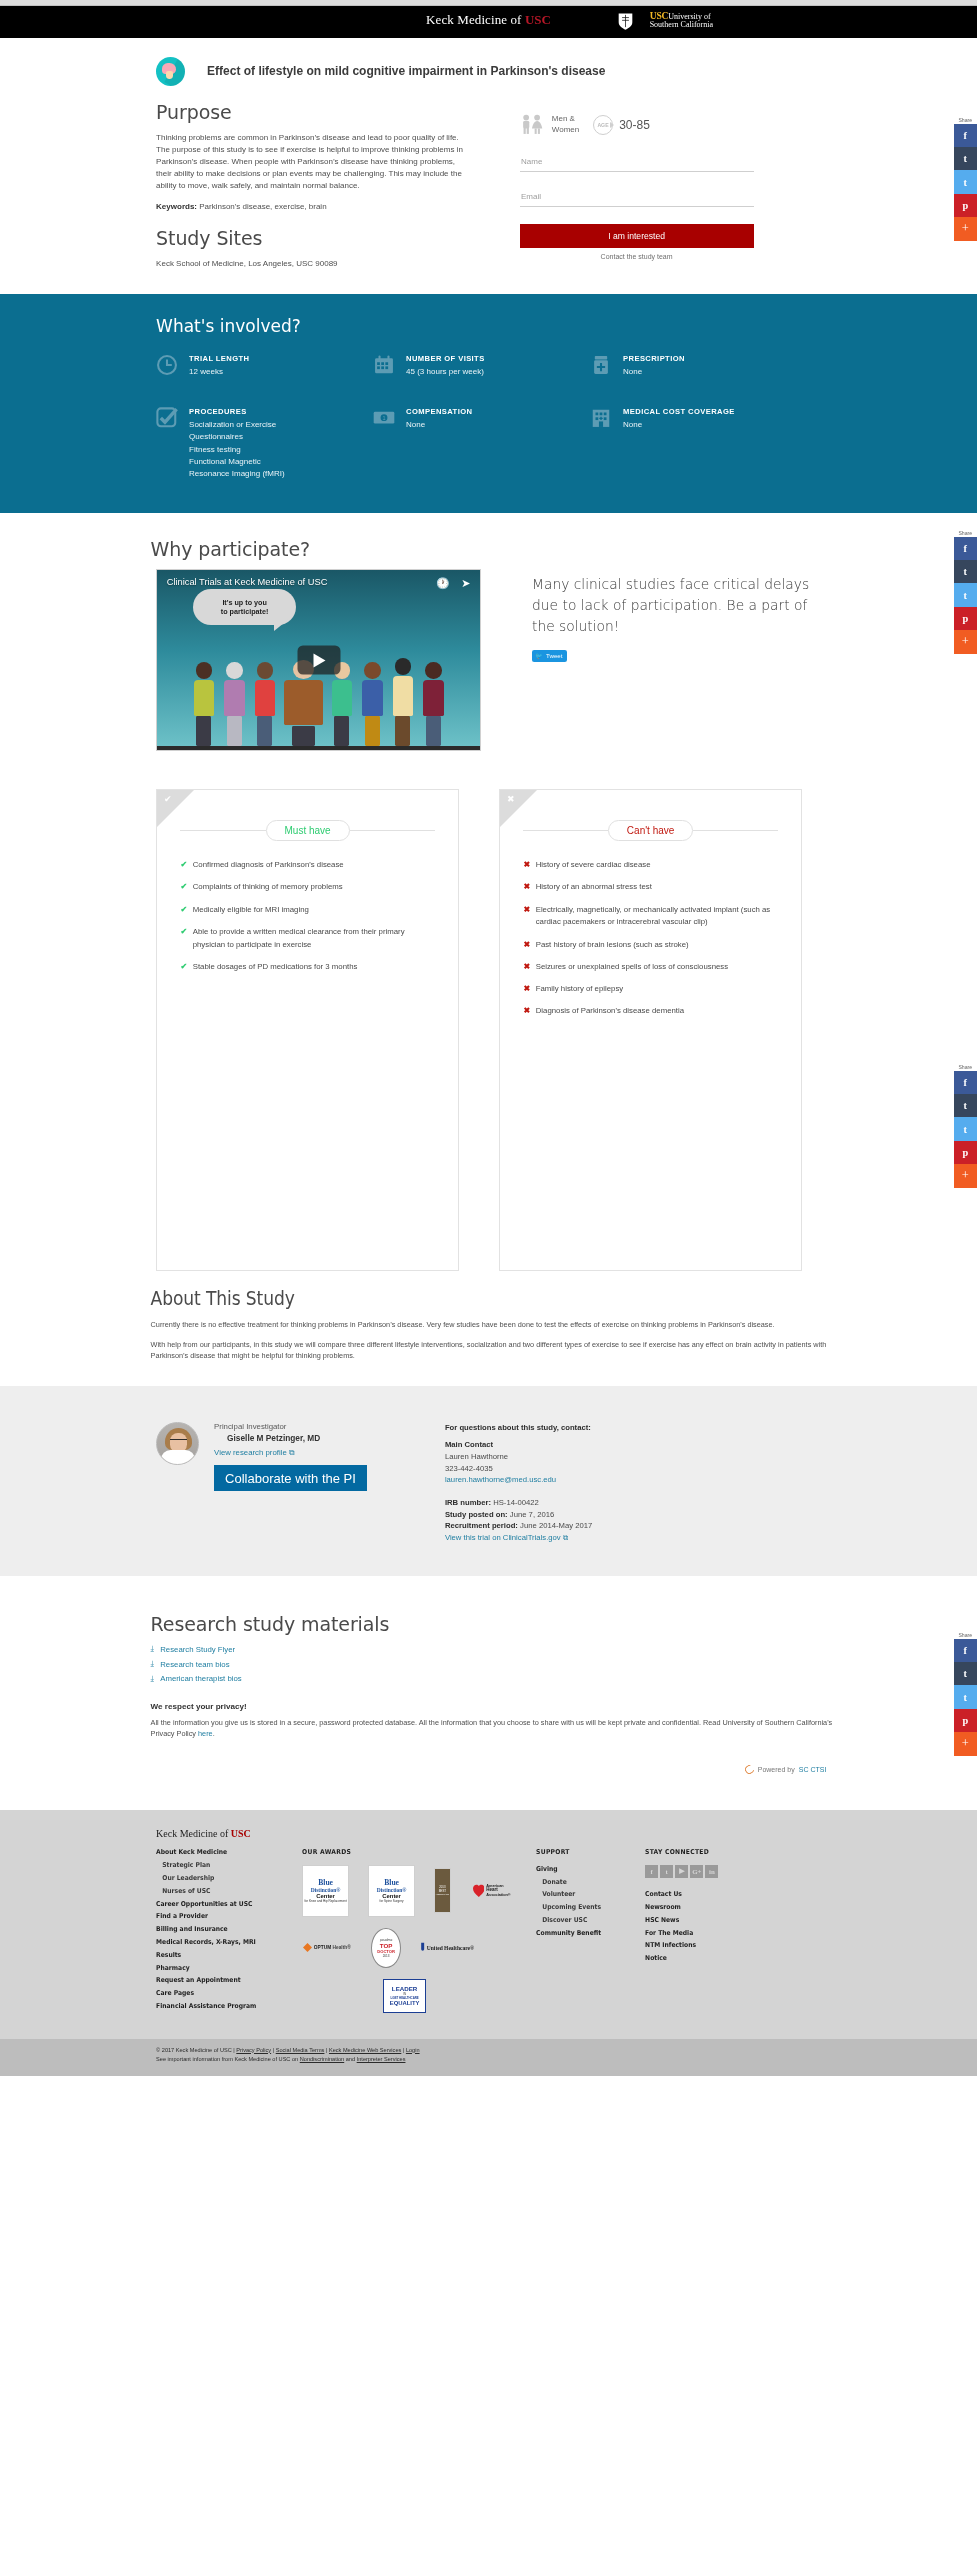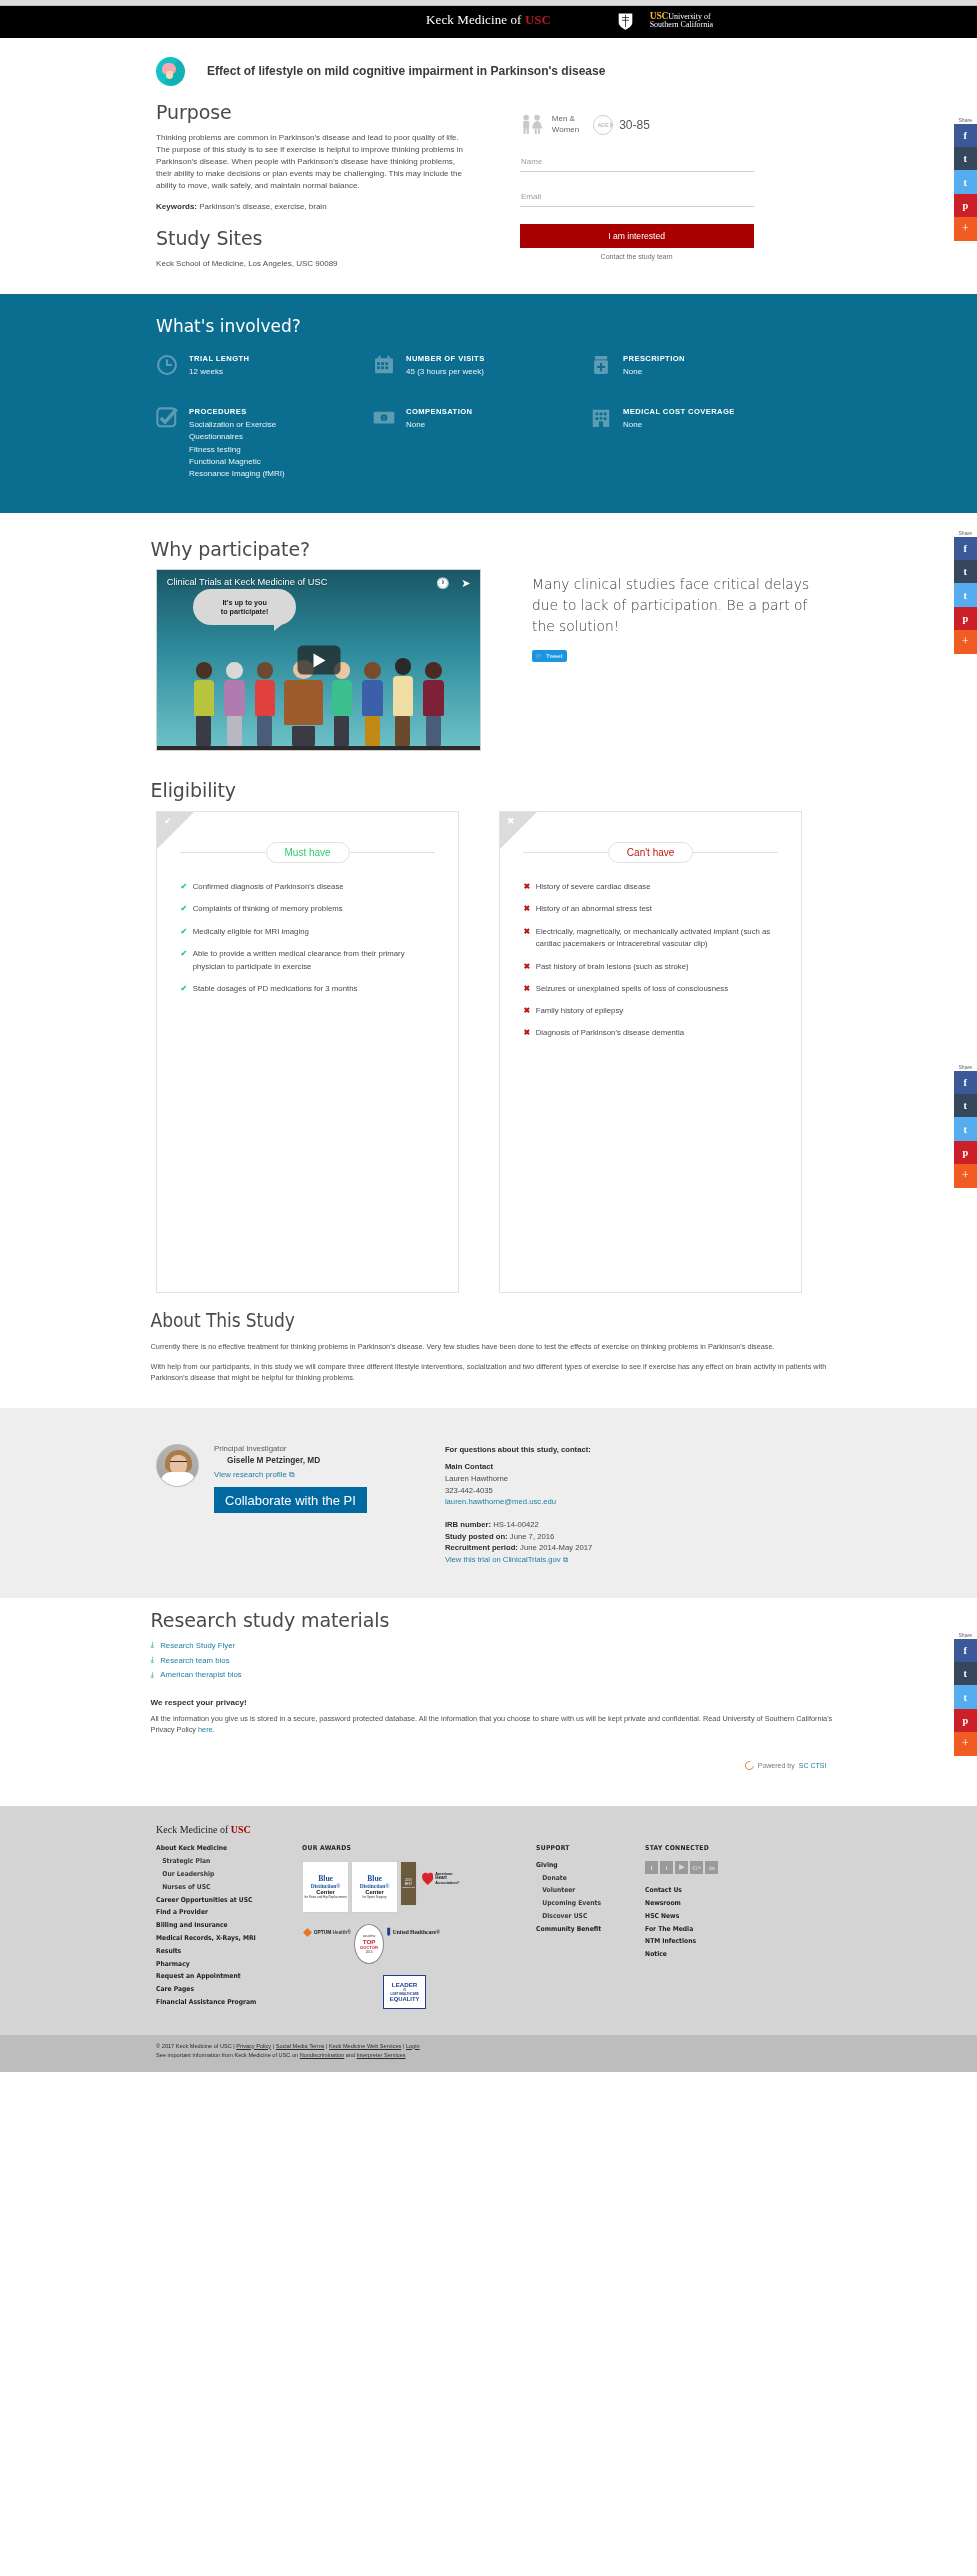--- a/index.html
+++ b/index.html
@@ -146,42 +146,42 @@
   .ti-role { font-size:7.8px; color:#5a5a5a; margin-bottom:2.1px;}
   .ti-name { font-size:8.3px; font-weight:bold; color:#333; margin-bottom:2.1px;margin-left:13px;}
   .ti-link { font-size:7.8px; color:#1f7ea1; text-decoration:none;}
   .btn-teal { display:inline-block; margin-top:7px; background:#0369a1; color:#fff; font-size:13px; padding:5.5px 11px; text-decoration:none;}
   .contact-col { margin-left:78px; font-size:7.7px; color:#4a4a4a; line-height:11.7px;}
   .contact-col b { color:#2e2e2e; }
   .contact-col a { color:#1f7ea1; text-decoration:none;}
   .meta { margin-top:11px; font-size:7.7px; line-height:11.7px;}
 
   
-  .materials { padding-top:11px; padding-bottom:20.7px;}
+  .materials { padding-top:37px; padding-bottom:20.7px;}
   .mat-link { display:flex; align-items:center; gap:6.2px; font-size:7.8px; color:#1f7ea1; text-decoration:none; margin-bottom:4.8px;}
   .priv-h { font-size:8.1px; font-weight:bold; color:#333; margin:18px 0 6.2px 0;}
   .priv-p { font-size:7.3px; line-height:11px; color:#4f4f4f; margin:0;}
   .priv-p a { color:#1f7ea1; text-decoration:none;}
   .powered { display:flex; align-items:center; justify-content:flex-end; gap:4.1px; font-size:7px; color:#777; padding:26px 9.6px 15px 0;}
   .powered a { color:#1f7ea1; text-decoration:none;}
   .sc-circle{width:9px;height:9px;border-radius:50%;border:1.4px solid #e0833a;border-right-color:transparent;transform:rotate(-35deg);}
 
   
   .footer { background:#d4d4d4; padding:18px 0 0 0;}
   .footer-logo { font-family:"Liberation Serif", serif; font-size:10px; color:#1e1e1e; margin:0 0 9.6px 5.5px;}
   .footer-logo .usc{color:#a80000;font-weight:bold;}
   .fcols { display:flex; padding-left:5.5px;}
   .fc1 { width:146px;}
   .fc2 { width:234px;}
   .fc3 { width:109px;}
   .fc4 { width:138px;}
   .fh { font-size:6.7px; font-weight:bold; letter-spacing:0.3px; color:#1e1e1e; margin-bottom:8.3px; font-family:"DejaVu Sans Condensed","Liberation Sans",sans-serif;}
   .flink { display:block; font-size:6.7px; color:#1f1f1f; text-decoration:none; margin-bottom:4.8px; font-family:"DejaVu Sans Condensed","Liberation Sans",sans-serif; font-weight:bold;}
   .flink.sub { font-weight:bold; color:#3a3a3a; padding-left:6.2px;}
-  .awards-row { display:flex; gap:2px; align-items:flex-start; margin-bottom:11px;}
+  .awards-row { display:flex; gap:19px; align-items:center; margin-bottom:11px;}
   .award { background:#fff; border:0.7px solid #cfcfcf; display:flex; flex-direction:column; align-items:center; justify-content:center; color:#1b4f9c; font-size:4.8px; text-align:center;}
   .social-row { display:flex; gap:2.1px; margin-bottom:12.4px;}
   .soc { width:13px;height:13px;background:#9a9a9a;color:#d6d6d6;display:flex;align-items:center;justify-content:center;font-size:6.9px;font-weight:bold;font-family:"Liberation Serif",serif;}
   .copy { background:#bdbdbd; margin-top:15px; padding:6.9px 0 11px 0;}
   .copy-inner { font-size:5.6px; color:#2b2b2b; padding-left:5.5px; line-height:9.6px;}
   .copy-inner a { color:#2b2b2b; text-decoration:underline;}
 
   
   .rail { position:absolute; right:0; width:23.4px; z-index:20;}
   .rail .sh { font-size:5.2px; color:#666; text-align:center; margin-bottom:0.7px;}
@@ -454,21 +454,20 @@
             <span>🐦</span>
             <span>Tweet</span>
           </div>
         </div>
       </div>
     </div>
   </div>
 
   <div class="elig">
     <div class="wrap">
-      <h2 class="h2">Eligibility</h2>
       <div class="cards">
         <div class="card">
           <div class="ribbon"></div>
           <div class="ribbon-ico">✔</div>
           <div class="pill-row">
             <div class="pill-line"></div>
             <div class="pill ok">Must have</div>
             <div class="pill-line"></div>
           </div>
           <div class="elig-li">

